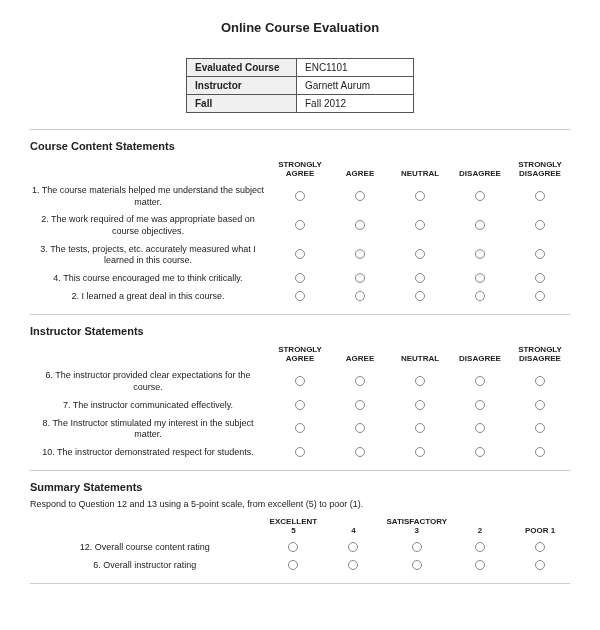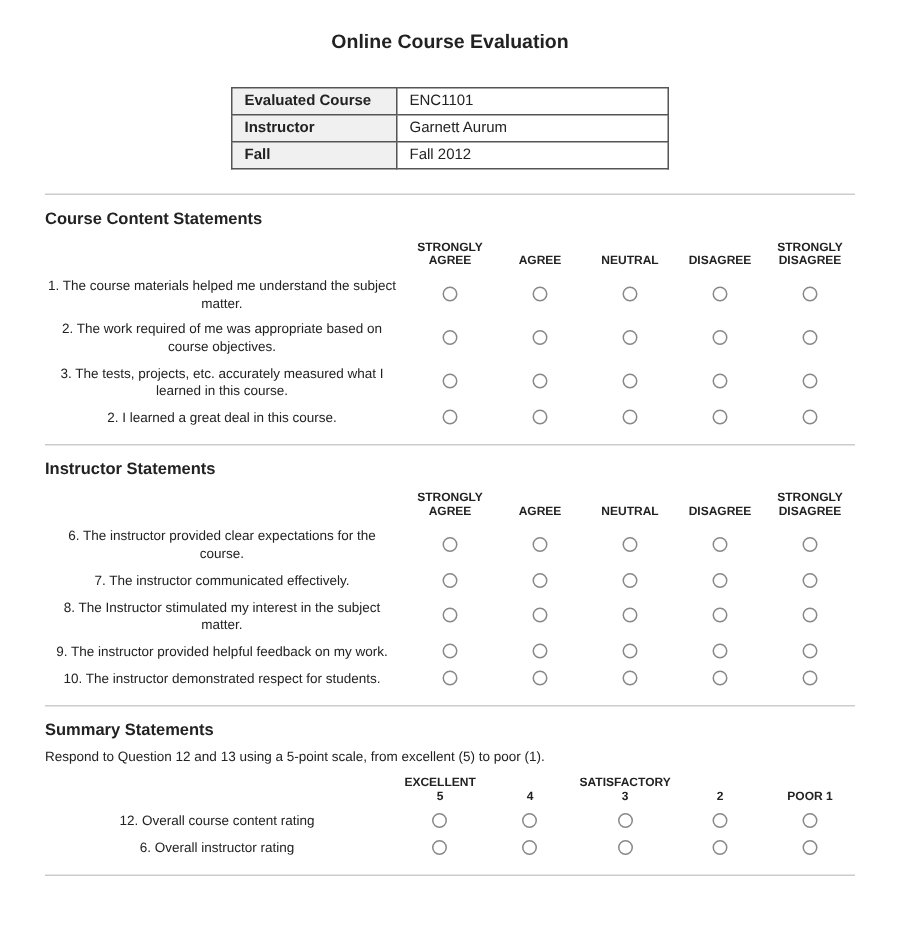--- a/index.html
+++ b/index.html
@@ -14,21 +14,21 @@
     }
     h1.page-title {
       text-align: center;
       font-size: 13px;
       font-weight: bold;
       margin-bottom: 23px;
     }
     .info-table {
       margin: 0 auto 16px auto;
       border-collapse: collapse;
-      width: 292px;
+      width: 228px;
     }
     .info-table td {
       border: 1px solid #555;
       padding: 3px 8px;
       font-size: 10px;
     }
     .info-table td:first-child {
       font-weight: bold;
       background: #f0f0f0;
       width: 110px;
@@ -143,20 +143,28 @@
       </tr>
       <tr>
         <td class="stmt">3. The tests, projects, etc. accurately measured what I learned in this course.</td>
         <td class="radio-cell"><span class="radio-circle"></span></td>
         <td class="radio-cell"><span class="radio-circle"></span></td>
         <td class="radio-cell"><span class="radio-circle"></span></td>
         <td class="radio-cell"><span class="radio-circle"></span></td>
         <td class="radio-cell"><span class="radio-circle"></span></td>
       </tr>
       <tr>
+        <td class="stmt">4. This course encouraged me to think critically.</td>
+        <td class="radio-cell"><span class="radio-circle"></span></td>
+        <td class="radio-cell"><span class="radio-circle"></span></td>
+        <td class="radio-cell"><span class="radio-circle"></span></td>
+        <td class="radio-cell"><span class="radio-circle"></span></td>
+        <td class="radio-cell"><span class="radio-circle"></span></td>
+      </tr>
+      <tr>
         <td class="stmt">2. I learned a great deal in this course.</td>
         <td class="radio-cell"><span class="radio-circle"></span></td>
         <td class="radio-cell"><span class="radio-circle"></span></td>
         <td class="radio-cell"><span class="radio-circle"></span></td>
         <td class="radio-cell"><span class="radio-circle"></span></td>
         <td class="radio-cell"><span class="radio-circle"></span></td>
       </tr>
     </tbody>
 </table>
 
@@ -194,28 +202,20 @@
       </tr>
       <tr>
         <td class="stmt">8. The Instructor stimulated my interest in the subject matter.</td>
         <td class="radio-cell"><span class="radio-circle"></span></td>
         <td class="radio-cell"><span class="radio-circle"></span></td>
         <td class="radio-cell"><span class="radio-circle"></span></td>
         <td class="radio-cell"><span class="radio-circle"></span></td>
         <td class="radio-cell"><span class="radio-circle"></span></td>
       </tr>
       <tr>
-        <td class="stmt">9. The instructor provided helpful feedback on my work.</td>
-        <td class="radio-cell"><span class="radio-circle"></span></td>
-        <td class="radio-cell"><span class="radio-circle"></span></td>
-        <td class="radio-cell"><span class="radio-circle"></span></td>
-        <td class="radio-cell"><span class="radio-circle"></span></td>
-        <td class="radio-cell"><span class="radio-circle"></span></td>
-      </tr>
-      <tr>
         <td class="stmt">10. The instructor demonstrated respect for students.</td>
         <td class="radio-cell"><span class="radio-circle"></span></td>
         <td class="radio-cell"><span class="radio-circle"></span></td>
         <td class="radio-cell"><span class="radio-circle"></span></td>
         <td class="radio-cell"><span class="radio-circle"></span></td>
         <td class="radio-cell"><span class="radio-circle"></span></td>
       </tr>
     </tbody>
 </table>
 

